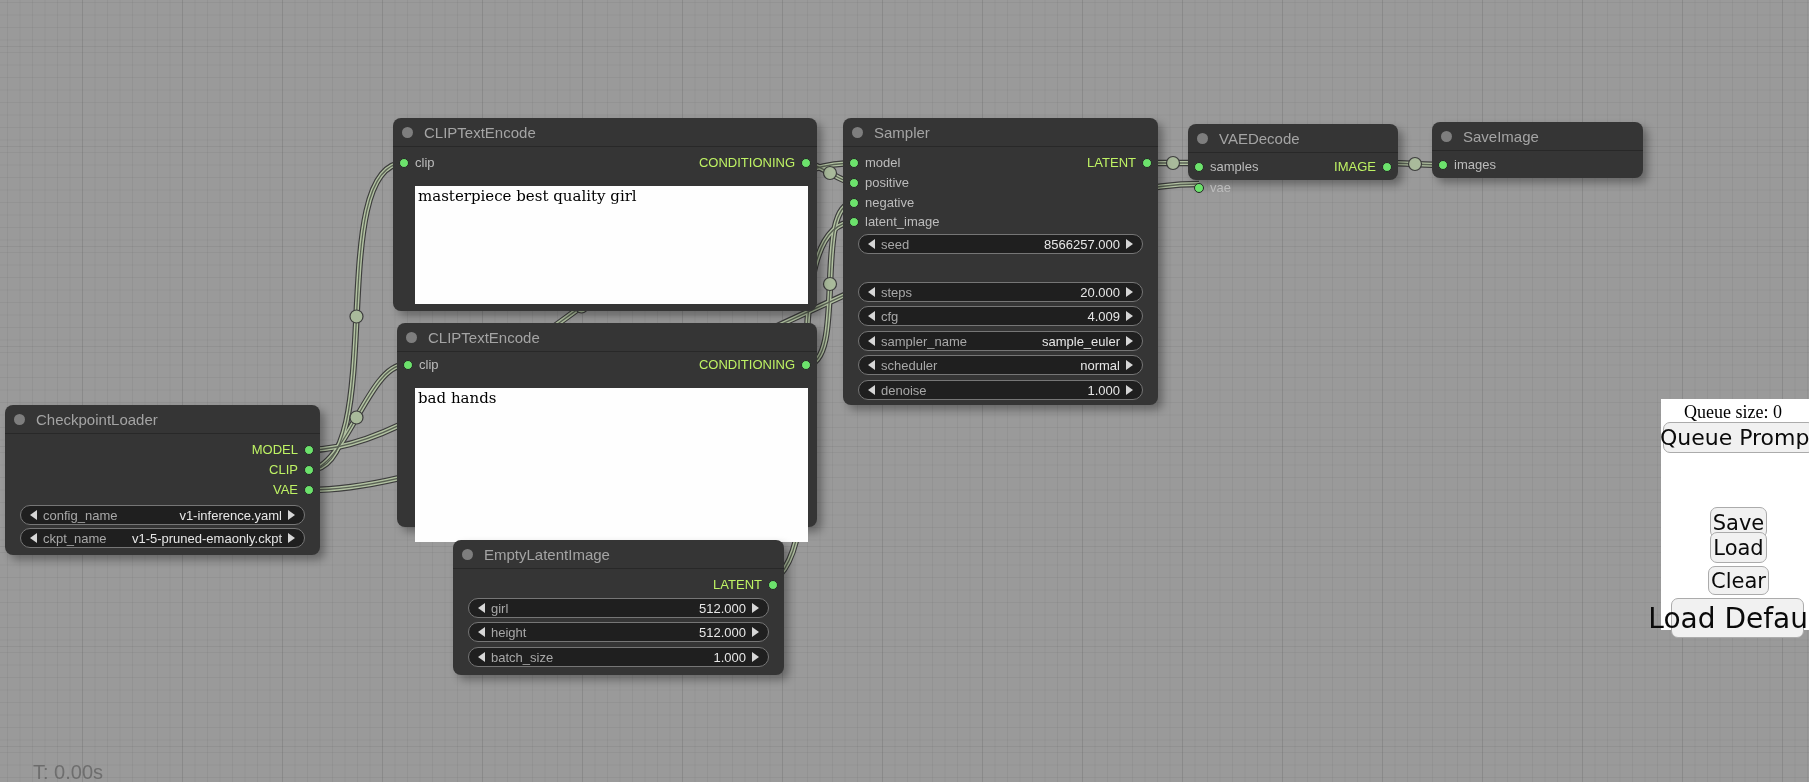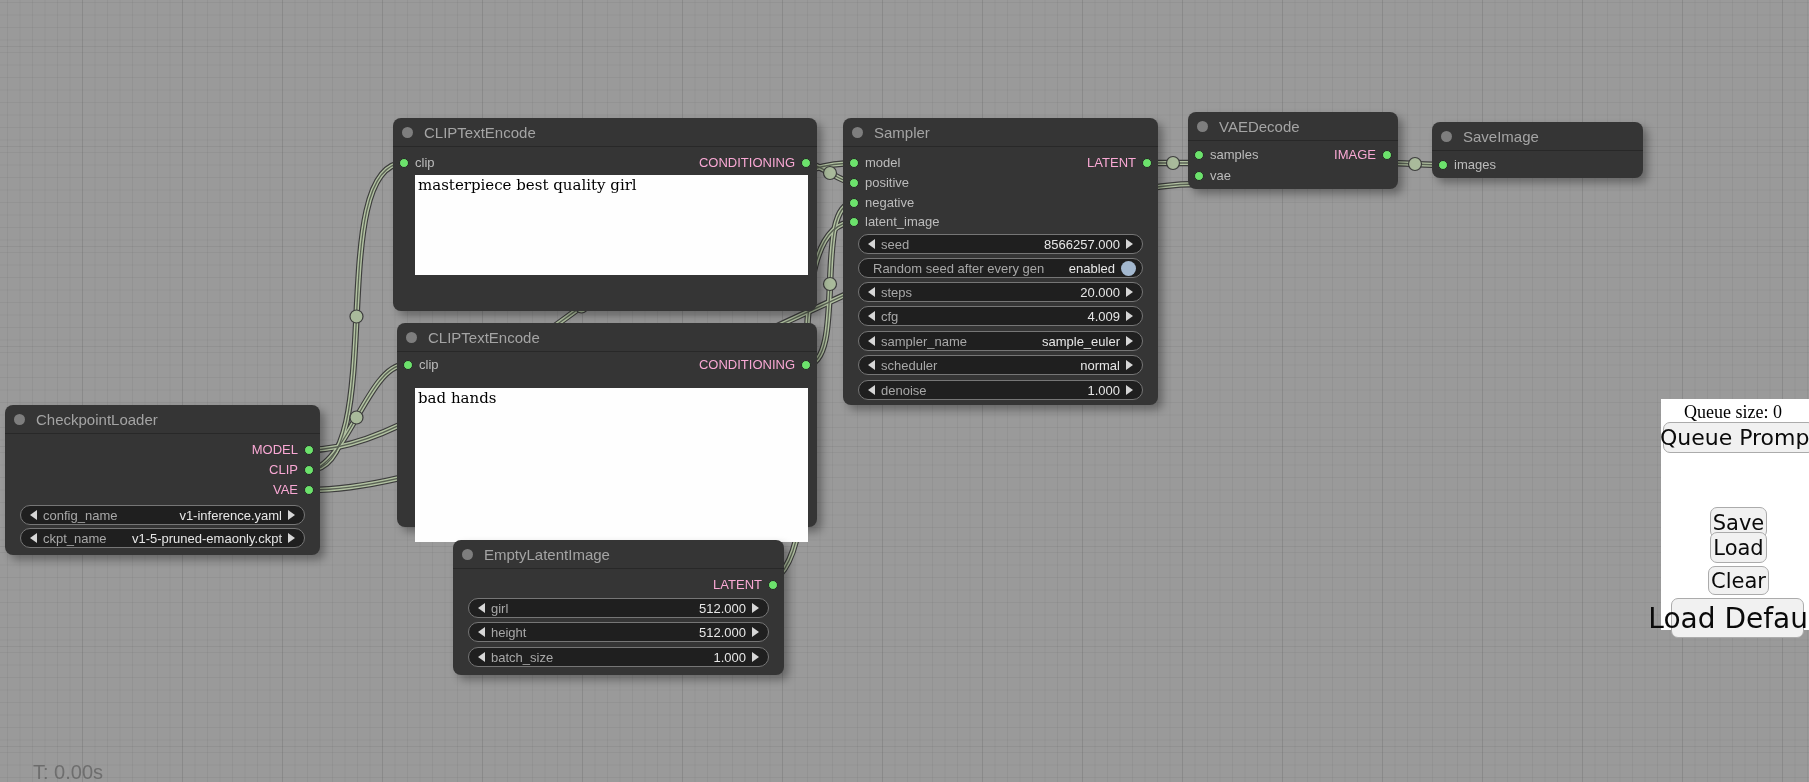--- a/index.html
+++ b/index.html
@@ -28,21 +28,21 @@
   .node{position:absolute;background:var(--node-bg,#353535);border-radius:8px;
     box-shadow:5px 5px 9px rgba(0,0,0,0.33);z-index:2;color:#b9b9b9}
   .ntitle{position:relative;height:29px;border-bottom:1px solid #282828;border-radius:8px 8px 0 0}
   .tdot{position:absolute;left:9px;top:9px;width:11px;height:11px;border-radius:50%;background:#7e7e7e}
   .ttext{position:absolute;left:31px;top:6px;font-size:15px;color:#a4a4a4;white-space:nowrap}
   .row{position:absolute;left:0;right:0;height:20px;line-height:20px}
   .pin{position:absolute;top:50%;width:10px;height:10px;margin-top:-5px;border-radius:50%;
        background:var(--port,#6ce26c);border:1px solid #262626}
   .pin.in{left:6px}.pin.out{right:6px}
   .ilabel{position:absolute;left:22px;font-size:13px;color:#bcbcbc;white-space:nowrap}
-  .olabel{position:absolute;right:22px;font-size:13px;color:#f9a8d4;white-space:nowrap}
+  .olabel{position:absolute;right:22px;font-size:13px;color:#bef264;white-space:nowrap}
   .widget{position:absolute;left:15px;right:15px;height:20px;display:flex;align-items:center;
     padding:0 9px;background:#1f1f1f;border:1px solid #767676;border-radius:10px;font-size:13px;white-space:nowrap}
   .widget.noarr{padding-left:14px}
   .wlabel{color:#a8a8a8;margin-left:6px}
   .widget.noarr .wlabel{margin-left:0}
   .wvalue{margin-left:auto;color:#e6e6e6;margin-right:6px}
   .arr{width:0;height:0;border-top:5px solid transparent;border-bottom:5px solid transparent}
   .arr.l{border-right:7px solid #d6d6d6}
   .arr.r{border-left:7px solid #d6d6d6}
   .togglecircle{width:15px;height:15px;border-radius:50%;background:var(--toggle,#a3b8cf);margin-right:-3px}
@@ -159,21 +159,21 @@
     <div class="ntitle">
       <span class="tdot"></span>
       <span class="ttext">CLIPTextEncode</span>
     </div>
     <div class="row" style="top:35px">
       <span class="pin in"></span>
       <span class="ilabel">clip</span>
       <span class="olabel">CONDITIONING</span>
       <span class="pin out"></span>
     </div>
-    <div class="ta" style="left:22px;top:57px;width:393px;height:100px">masterpiece best quality girl</div>
+    <div class="ta" style="left:22px;top:68px;width:393px;height:118px">masterpiece best quality girl</div>
   </div>
 
   <div class="node" style="left:397px;top:323px;width:420px;height:204px">
     <div class="ntitle">
       <span class="tdot"></span>
       <span class="ttext">CLIPTextEncode</span>
     </div>
     <div class="row" style="top:32px">
       <span class="pin in"></span>
       <span class="ilabel">clip</span>
@@ -205,25 +205,20 @@
     <div class="row" style="top:94px">
       <span class="pin in"></span>
       <span class="ilabel">latent_image</span>
     </div>
     <div class="widget" style="top:116px">
       <span class="arr l"></span>
       <span class="wlabel">seed</span>
       <span class="wvalue">8566257.000</span>
       <span class="arr r"></span>
     </div>
-    <div class="widget noarr" style="top:140px">
-      <span class="wlabel">Random seed after every gen</span>
-      <span class="wvalue">enabled</span>
-      <span class="togglecircle"></span>
-    </div>
     <div class="widget" style="top:164px">
       <span class="arr l"></span>
       <span class="wlabel">steps</span>
       <span class="wvalue">20.000</span>
       <span class="arr r"></span>
     </div>
     <div class="widget" style="top:188px">
       <span class="arr l"></span>
       <span class="wlabel">cfg</span>
       <span class="wvalue">4.009</span>
@@ -242,21 +237,21 @@
       <span class="arr r"></span>
     </div>
     <div class="widget" style="top:262px">
       <span class="arr l"></span>
       <span class="wlabel">denoise</span>
       <span class="wvalue">1.000</span>
       <span class="arr r"></span>
     </div>
   </div>
 
-  <div class="node" style="left:1188px;top:112px;width:210px;height:77px">
+  <div class="node" style="left:1188px;top:124px;width:210px;height:56px">
     <div class="ntitle">
       <span class="tdot"></span>
       <span class="ttext">VAEDecode</span>
     </div>
     <div class="row" style="top:33px">
       <span class="pin in"></span>
       <span class="ilabel">samples</span>
       <span class="olabel">IMAGE</span>
       <span class="pin out"></span>
     </div>

